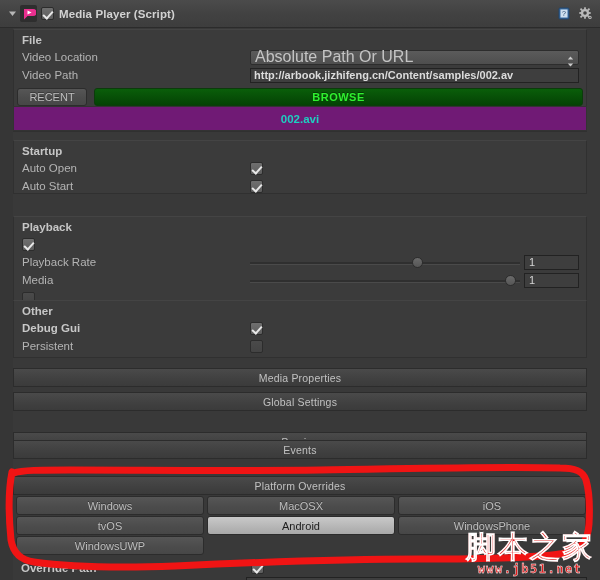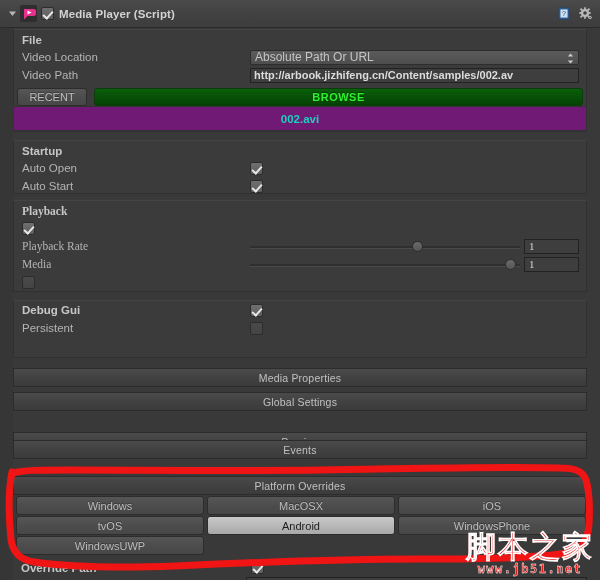--- a/index.html
+++ b/index.html
@@ -69,21 +69,21 @@
   }
   .lbl{width:228px;flex:0 0 auto;color:#b4b4b4;font-size:11.5px;}
   .lbl.bold{font-weight:bold;color:#c8c8c8;}
 
   
   .dropdown{
     flex:1;height:15px;margin-right:7px;box-sizing:border-box;
     background:linear-gradient(to bottom,#5b5b5b,#4e4e4e);
     border:1px solid #2d2d2d;border-radius:2px;
     display:flex;align-items:center;padding:0 4px;position:relative;
-    color:#c4c4c4;font-size:12px;
+    color:#c4c4c4;font-size:16px;
   }
   .dropdown .dd-arrows{position:absolute;right:4px;top:2px;}
 
   
   .textfield{
     flex:1;height:15px;margin-right:7px;box-sizing:border-box;
     background:#3e3e3e;border:1px solid #222;
     display:flex;align-items:center;padding:0 3px;
     color:#dcdcdc;font-size:11px;font-weight:bold;
     white-space:nowrap;overflow:hidden;
@@ -254,21 +254,21 @@
       <div class="row">
         <span class="lbl">Auto Open</span>
         <span class="chk on"></span>
       </div>
       <div class="row">
         <span class="lbl">Auto Start</span>
         <span class="chk on"></span>
       </div>
     </div>
 
-    <div class="group" style="top:172px;height:92px;font-family:Liberation Serif, serif;">
+    <div class="group" style="top:188px;height:92px;">
       <div class="grp-title">Playback</div>
       <div class="row">
         <span class="chk on"></span>
       </div>
       <div class="row">
         <span class="lbl">Playback Rate</span>
         <span class="slider">
           <span class="track"></span>
           <span class="knob" id="rate-knob" style="left: 161.875px;"></span>
         </span>
@@ -281,20 +281,21 @@
           <span class="knob" id="vol-knob" style="left: 255.115px;"></span>
         </span>
         <span class="numfield">1</span>
       </div>
       <div class="row">
         <span class="chk empty"></span>
       </div>
     </div>
 
     <div class="group" style="top:272px;height:58px;">
+      <div class="grp-title">Other</div>
       <div class="row">
         <span class="lbl bold">Debug Gui</span>
         <span class="chk on"></span>
       </div>
       <div class="row">
         <span class="lbl">Persistent</span>
         <span class="chk empty"></span>
       </div>
     </div>
 

